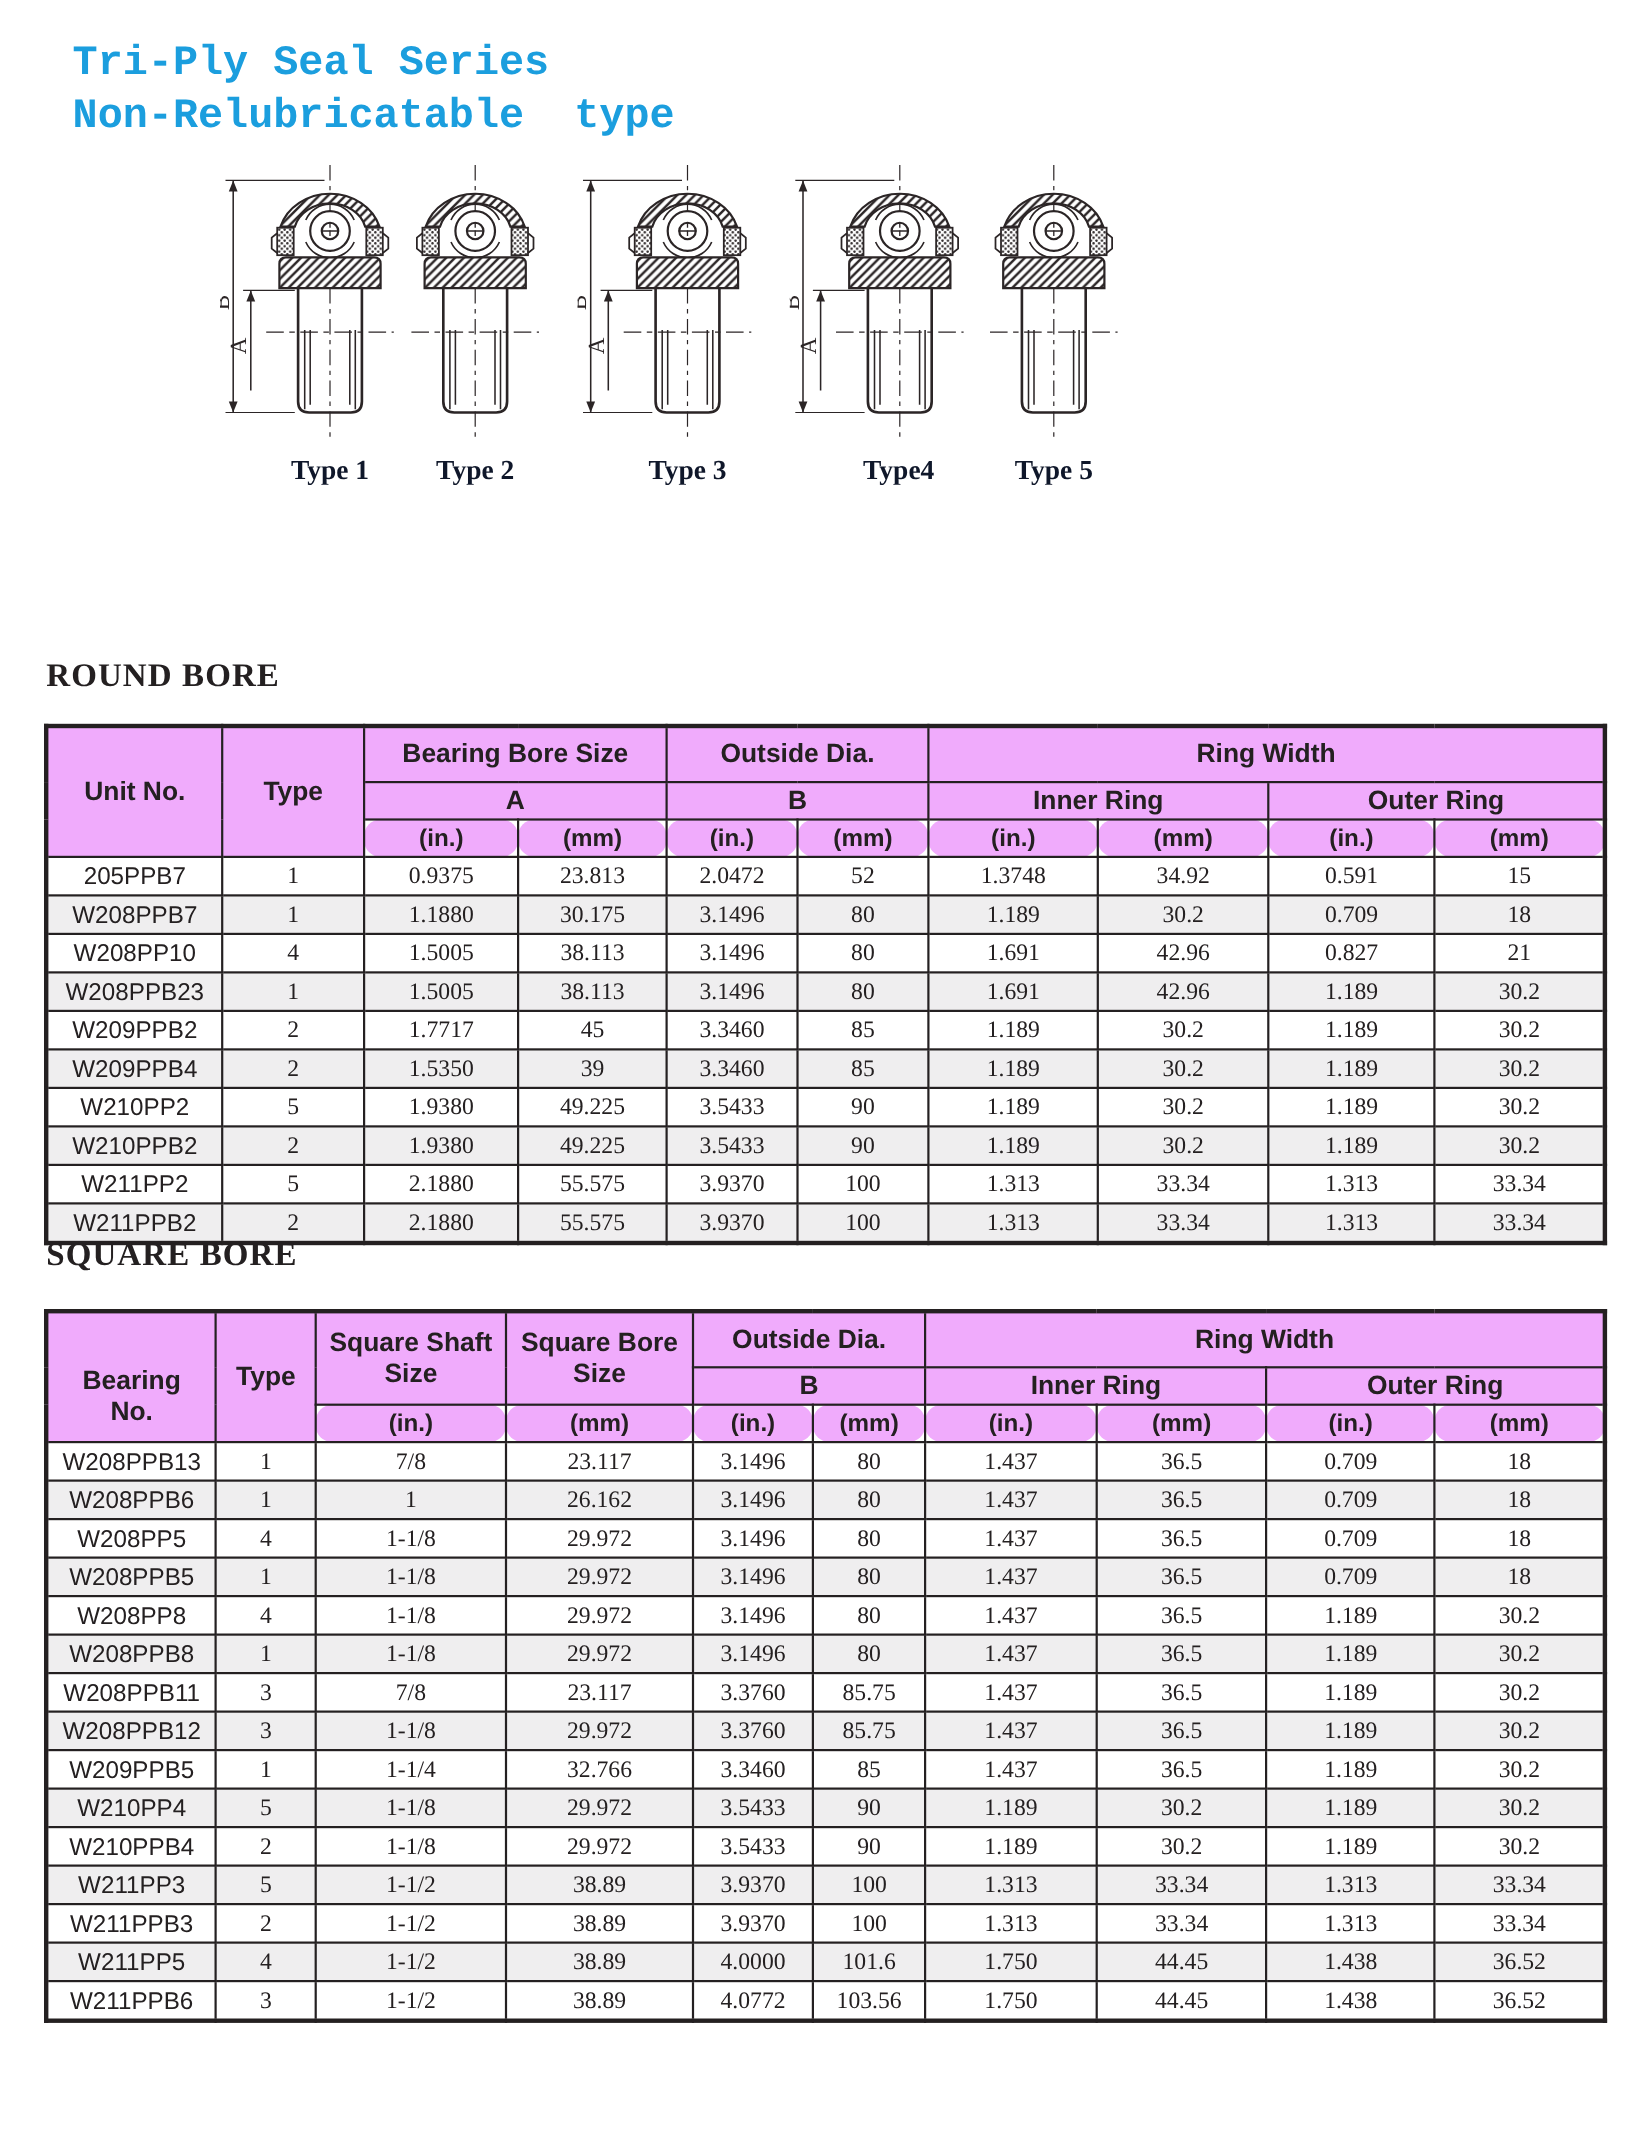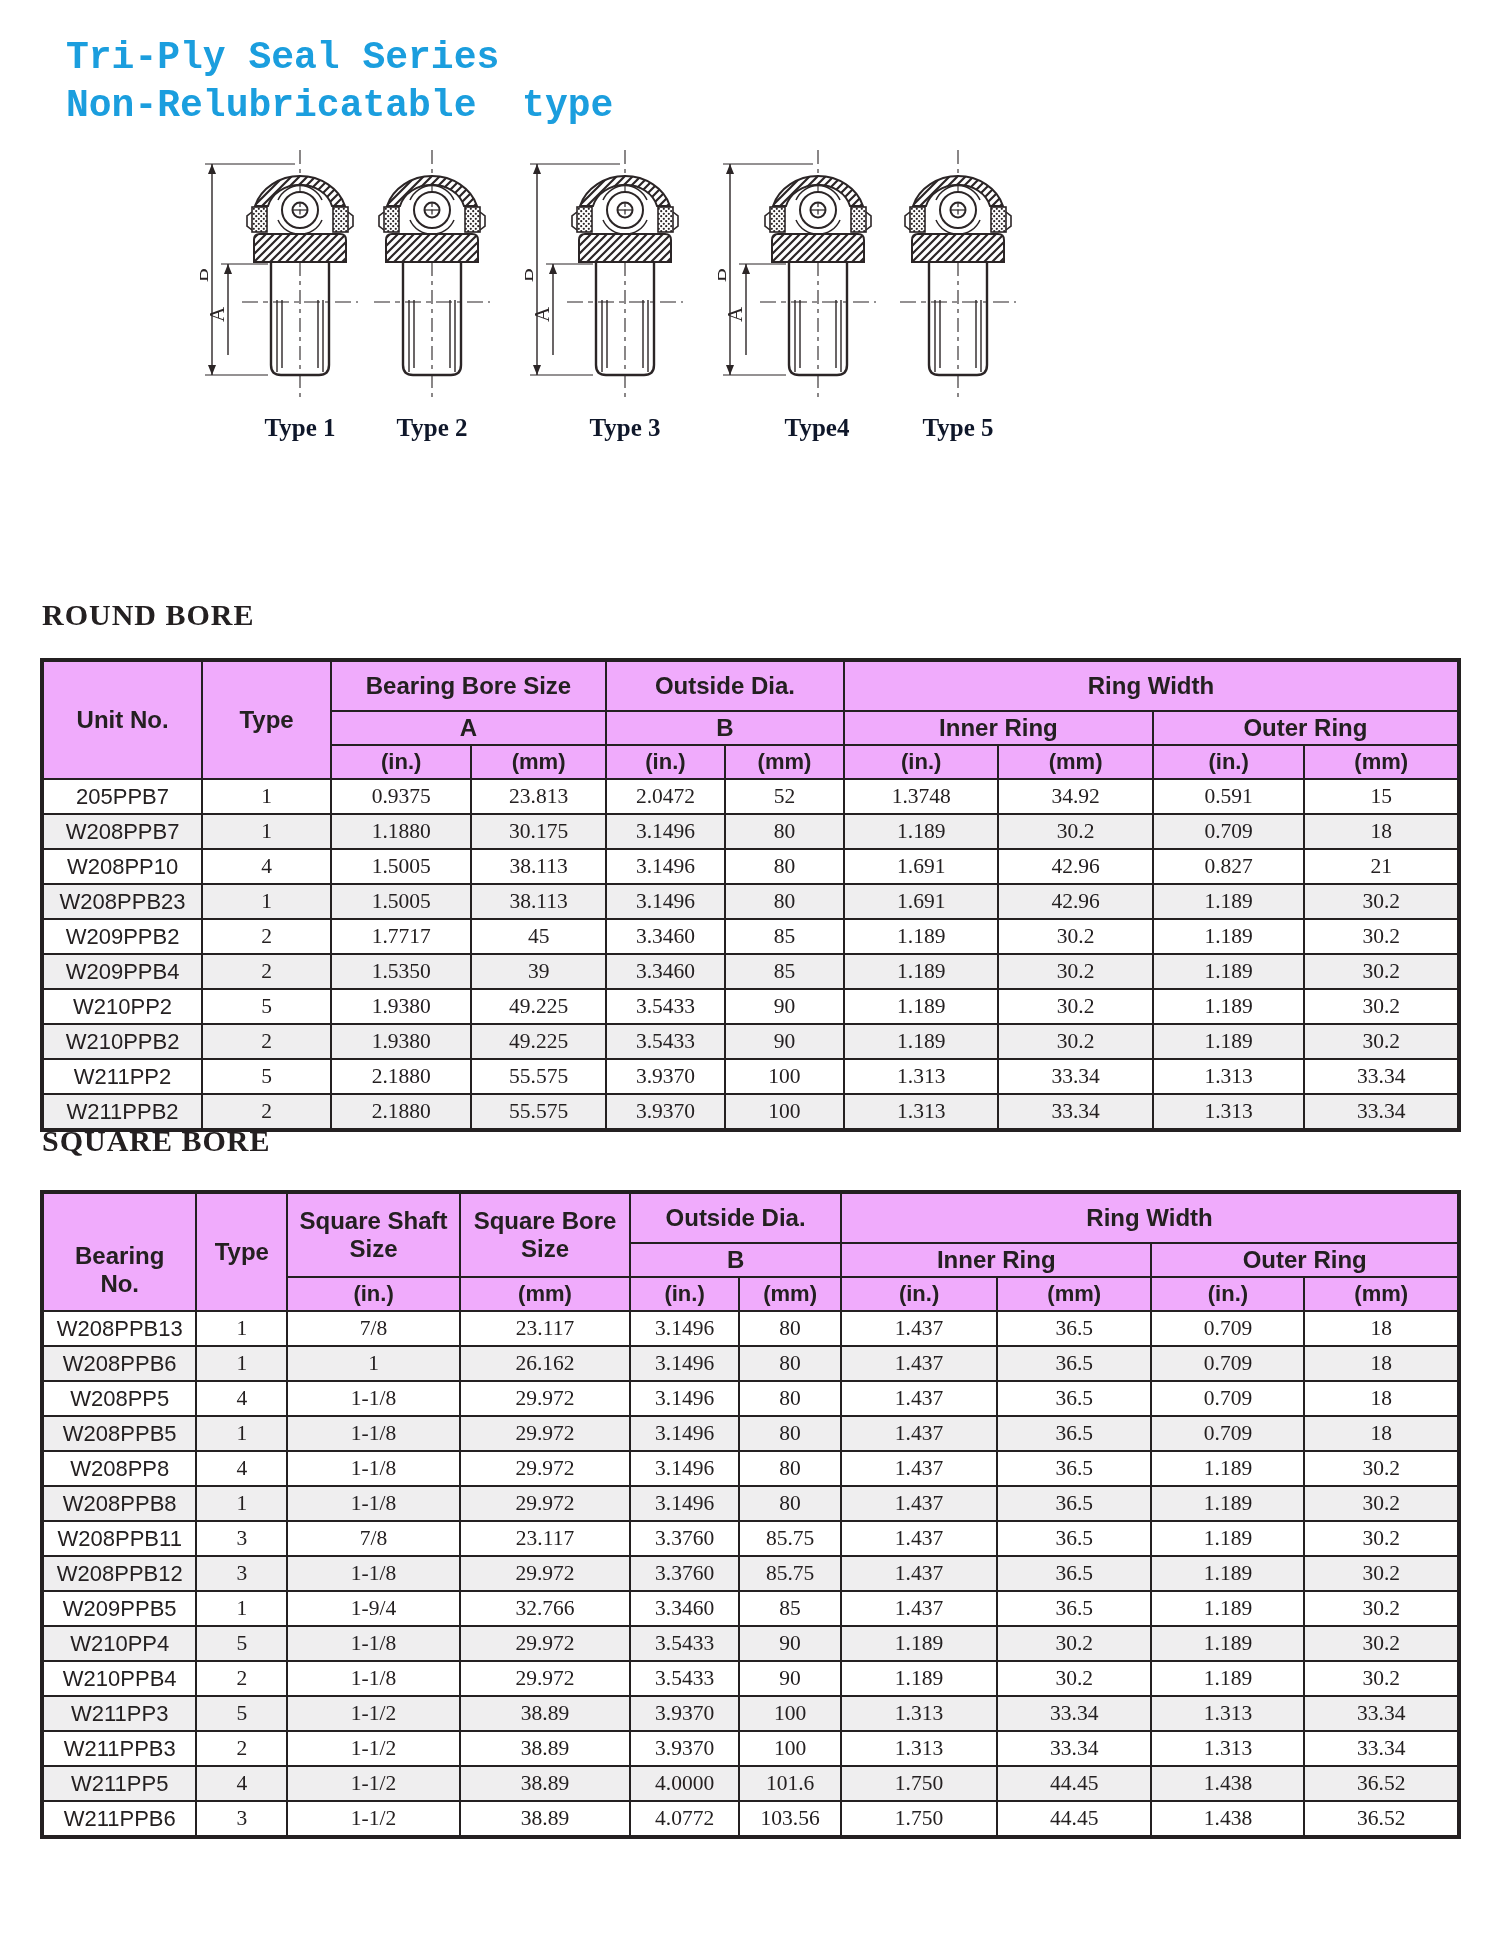--- a/index.html
+++ b/index.html
@@ -54,21 +54,21 @@
   .data-table th, .data-table td { border:2px solid #242021; }
   .data-table thead th {
     background:#f0abfc;
     font-family:"Liberation Sans", sans-serif;
     font-weight:bold; font-size:24px;
     color:#242021; padding:2px 4px;
     line-height:1.15;
   }
   .data-table thead tr.row-groups th { height:44px; }
   .data-table thead tr.row-sub th    { height:28px; }
-  .data-table thead tr.row-units th  { height:28px; font-size:22px; }
+  .data-table thead tr.row-units th  { height:28px; font-size:22px;border-radius:15px; }
   .wrap-narrow { display:inline-block; max-width:105px; line-height:1.15;margin-top:36px; }
   .data-table tbody td {
     text-align:center;
     font-family:"Liberation Serif", serif;
     font-size:21.5px; height:33px; padding:0 3px;
   }
   .data-table tbody td:first-child {
     font-family:"Liberation Sans", sans-serif;
     font-weight:normal; font-size:22px;
   }
@@ -476,21 +476,21 @@
         <td>3.3760</td>
         <td>85.75</td>
         <td>1.437</td>
         <td>36.5</td>
         <td>1.189</td>
         <td>30.2</td>
       </tr>
       <tr>
         <td>W209PPB5</td>
         <td>1</td>
-        <td>1-9/4</td>
+        <td>1-1/4</td>
         <td>32.766</td>
         <td>3.3460</td>
         <td>85</td>
         <td>1.437</td>
         <td>36.5</td>
         <td>1.189</td>
         <td>30.2</td>
       </tr>
       <tr>
         <td>W210PP4</td>

